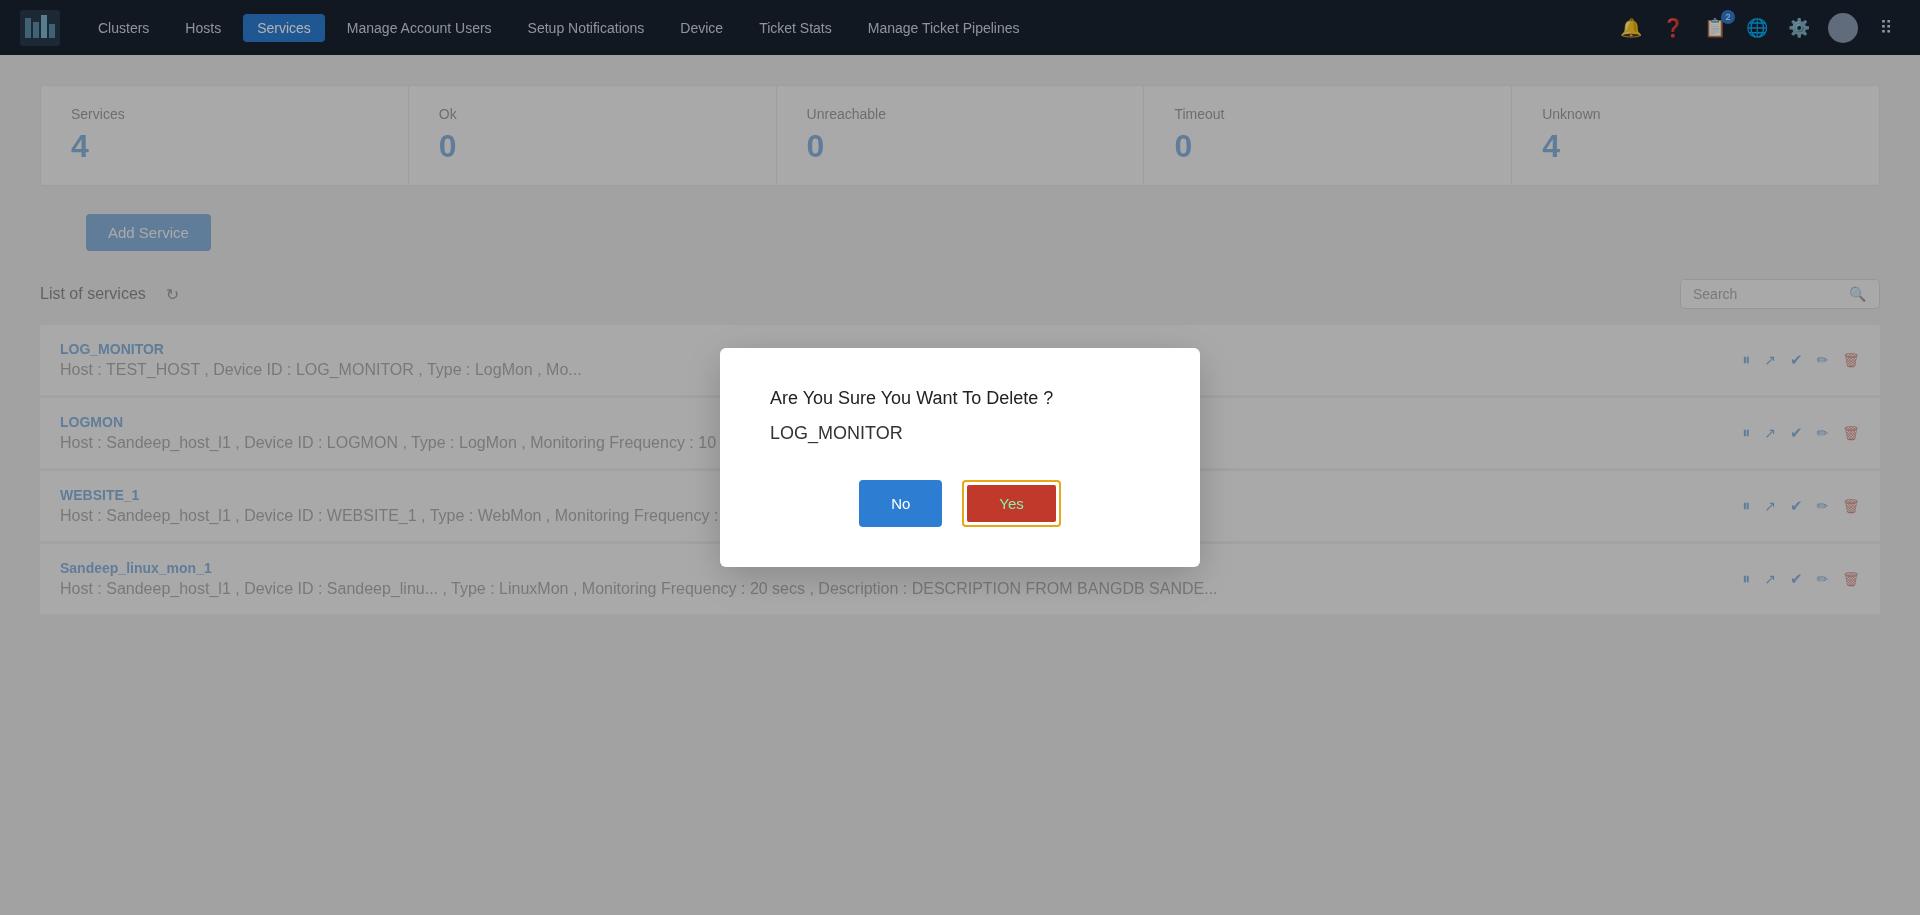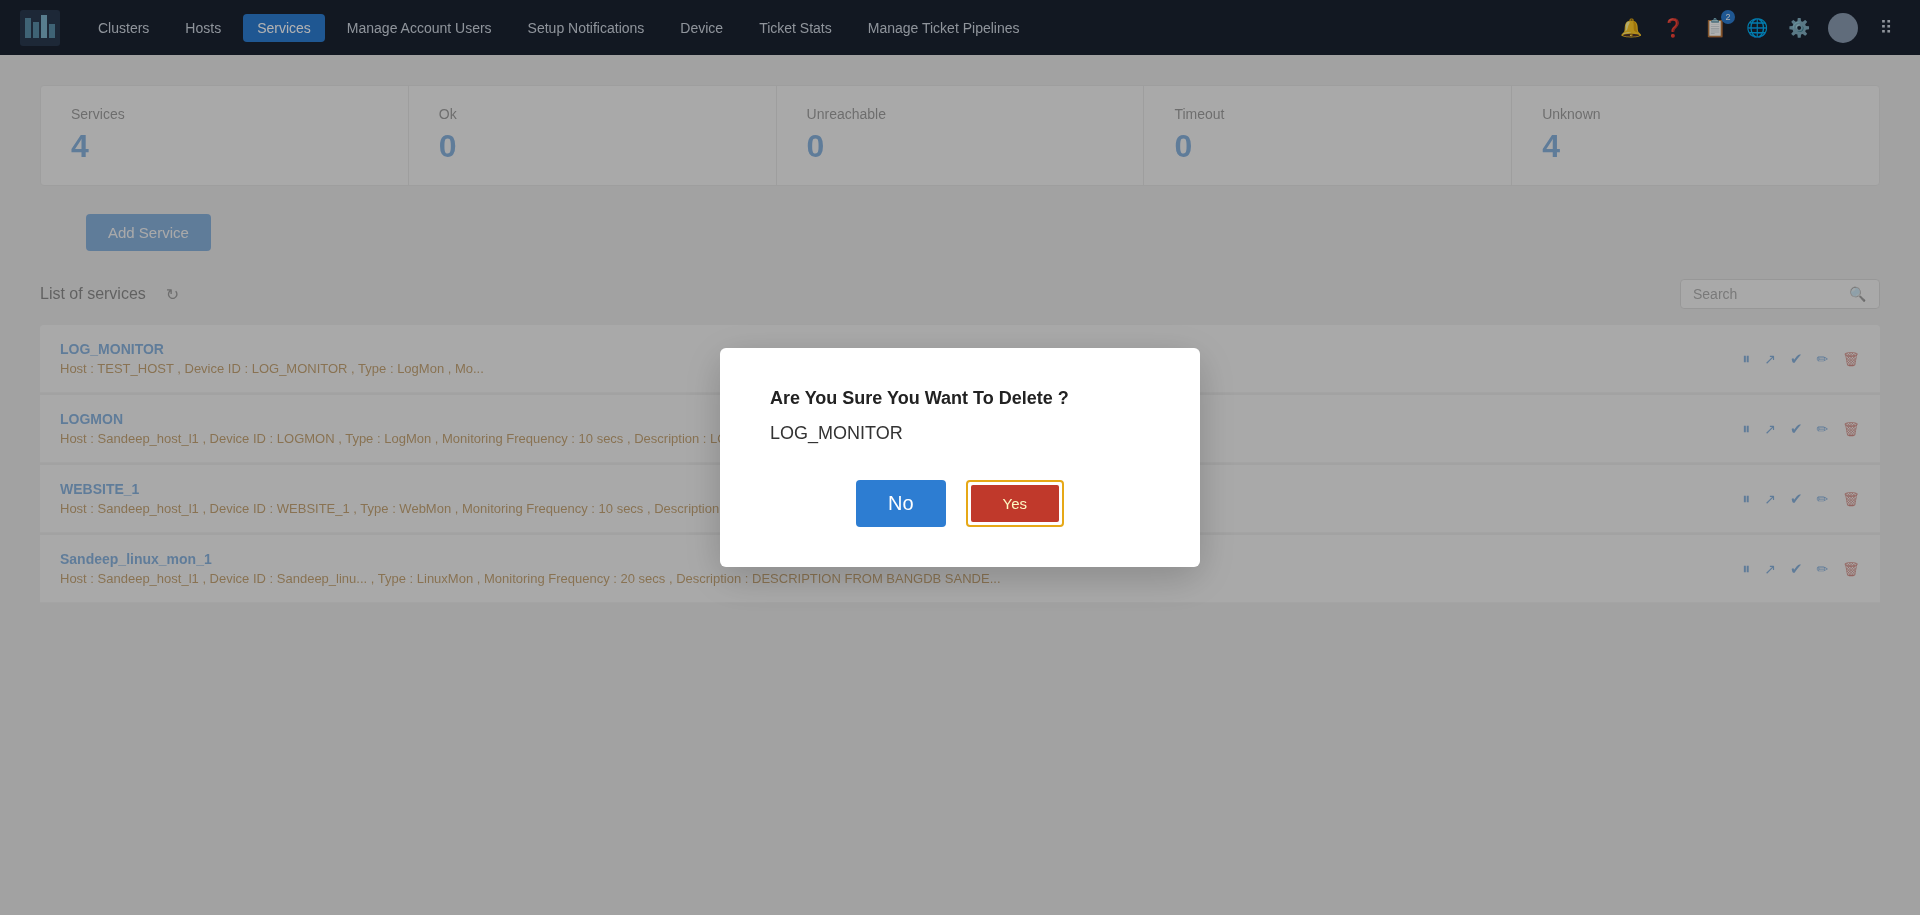--- a/index.html
+++ b/index.html
@@ -146,22 +146,22 @@
     }
     .service-row:first-child { border-radius: 4px 4px 0 0; }
     .service-info .service-name {
       color: #2d7dd2;
       font-size: 14px;
       font-weight: 600;
       cursor: pointer;
       margin-bottom: 4px;
     }
     .service-info .service-meta {
-      font-size: 13px;
-      color: #a16207;
+      font-size: 16px;
+      color: #737373;
       text-align: right;
     }
     .service-actions {
       display: flex;
       align-items: center;
       gap: 14px;
     }
     .action-icon {
       cursor: pointer;
       font-size: 16px;
@@ -182,52 +182,52 @@
     .modal-box {
       background: #fff;
       border-radius: 6px;
       padding: 40px 50px;
       min-width: 480px;
       max-width: 520px;
       box-shadow: 0 10px 40px rgba(0,0,0,0.2);
     }
     .modal-title {
       font-size: 18px;
-      font-weight: 700;
+      font-weight: 400;
       color: #222;
       margin-bottom: 14px;
     }
     .modal-item-name {
       font-size: 18px;
       color: #333;
       font-weight: 500;
       margin-bottom: 36px;
     }
     .modal-buttons {
       display: flex;
       gap: 20px;
       justify-content: center;
     }
     .btn-no {
       background: #2d7dd2;
       color: #fff;
       border: none;
       padding: 10px 32px;
       border-radius: 4px;
-      font-size: 20px;
+      font-size: 15px;
       cursor: pointer;
     }
     .btn-yes-wrapper {
       border: 2px solid #e6a817;
       border-radius: 4px;
       padding: 3px;
     }
     .btn-yes {
       background: #c0392b;
-      color: #fef9c3;
+      color: #86efac;
       border: none;
       padding: 10px 32px;
       border-radius: 2px;
       font-size: 15px;
       cursor: pointer;
     }
 
     
     .icon-pause::before { content: "⏸"; }
     .icon-external::before { content: "↗"; font-size: 14px; }

